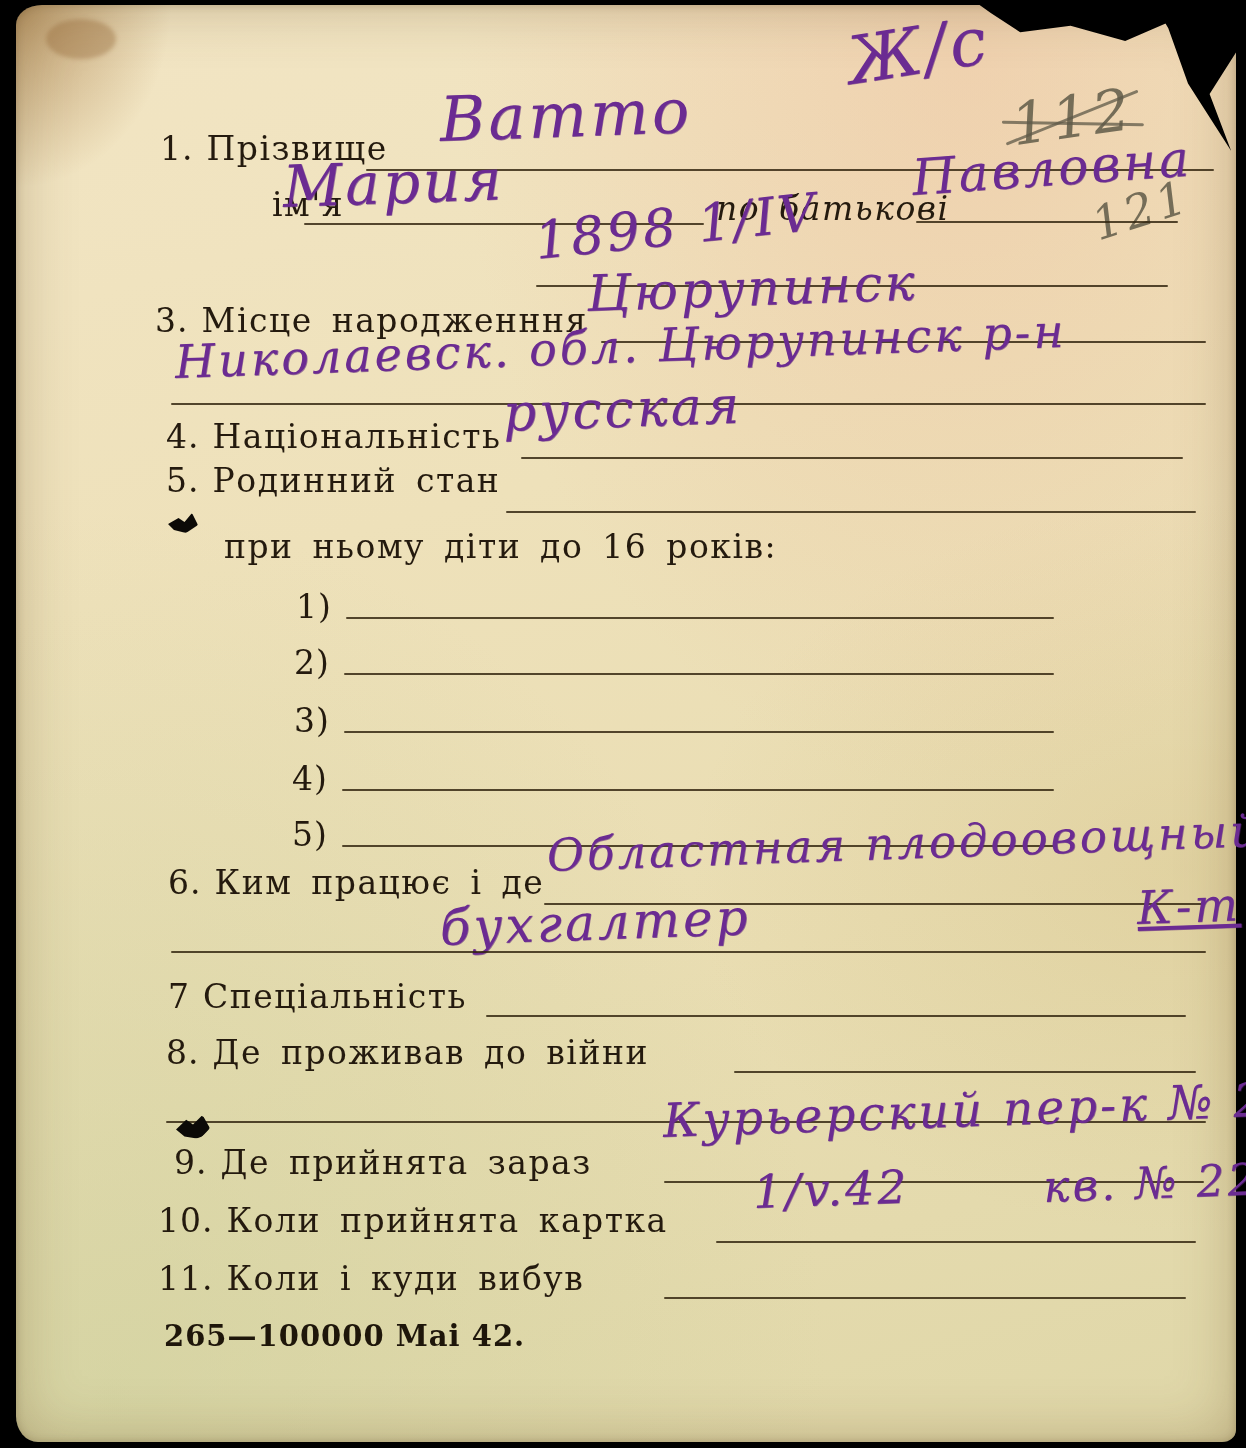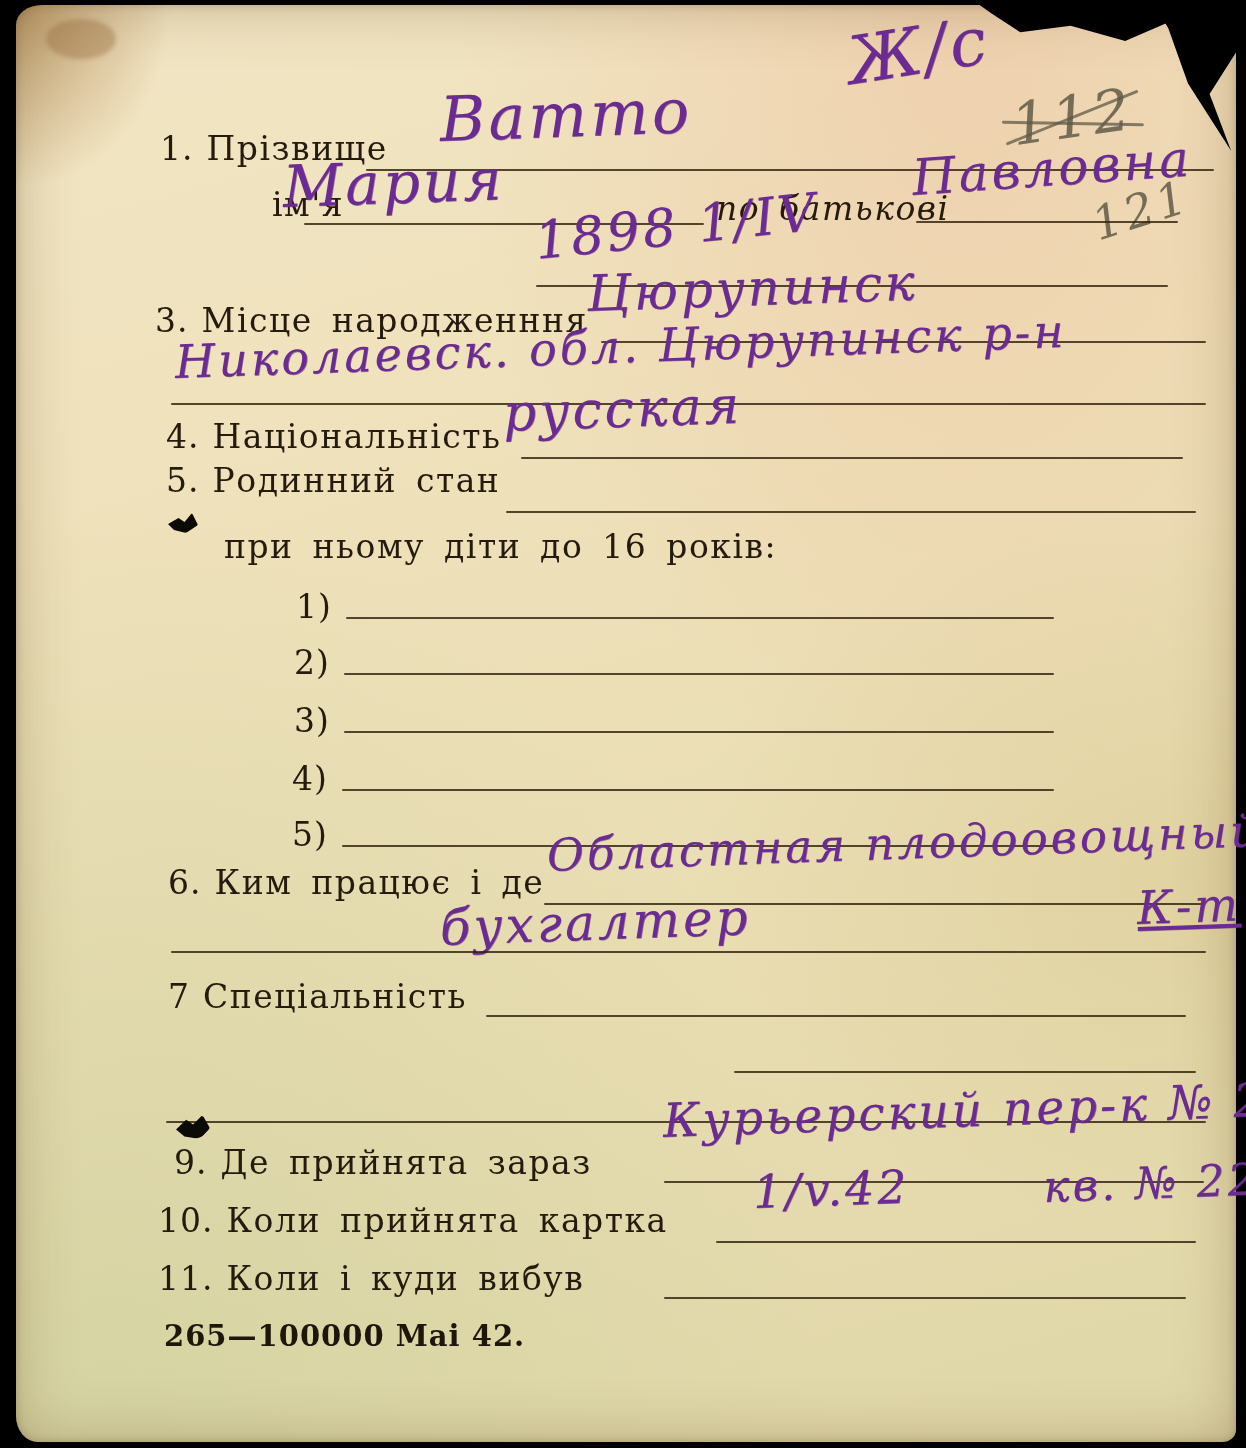--- a/index.html
+++ b/index.html
@@ -144,20 +144,24 @@
   <div class="hw" style="left:1122px;top:876px;font-size:46px;text-decoration:underline;">К-т</div>
   <div class="hw" style="left:425px;top:894px;font-size:50px;">бухгалтер</div>
   <div class="rule" style="left:155px;top:946px;width:1035px;"></div>
 
   <div class="prow" style="left:152px;top:972px;">
     <span class="num">7</span>
     <span class="lbl">Спеціальність</span>
   </div>
   <div class="rule" style="left:470px;top:1010px;width:700px;"></div>
 
+  <div class="prow" style="left:150px;top:1028px;">
+    <span class="num">8.</span>
+    <span class="lbl">Де проживав до війни</span>
+  </div>
   <div class="rule" style="left:718px;top:1066px;width:462px;"></div>
   <div class="rule" style="left:150px;top:1116px;width:1040px;"></div>
 
   <div class="blot blot2" style="left:160px;top:1110px;"></div>
   <div class="prow" style="left:158px;top:1138px;">
     <span class="num">9.</span>
     <span class="lbl">Де прийнята зараз</span>
   </div>
   <div class="hw" style="left:648px;top:1088px;font-size:47px;">Курьерский пер-к № 2</div>
   <div class="rule" style="left:648px;top:1176px;width:540px;"></div>

